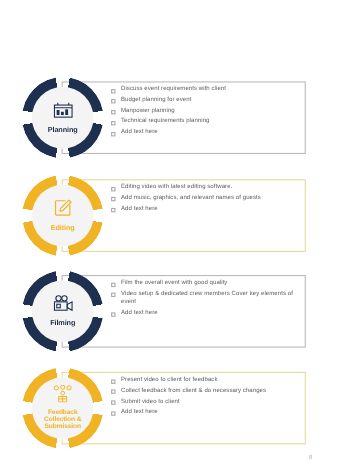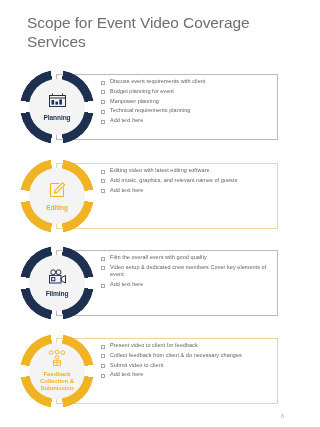--- a/index.html
+++ b/index.html
@@ -154,21 +154,20 @@
     bottom: 8px;
     font-size: 5.5px;
     color: #b6b6ba;
   }
 </style>
 </head>
 <body>
 
 <div class="slide">
 
-  <div class="title">Scope for Event Video Coverage Services</div>
 
   <div class="step step-1">
     <div class="content-box"></div>
 
     <div class="badge">
       <div class="ring navy"></div>
       <div class="badge-inner">
         <span class="badge-icon">
           <svg width="19" height="17" viewBox="0 0 19 17">
             <g fill="none" stroke="#1d3050" stroke-width="1">

